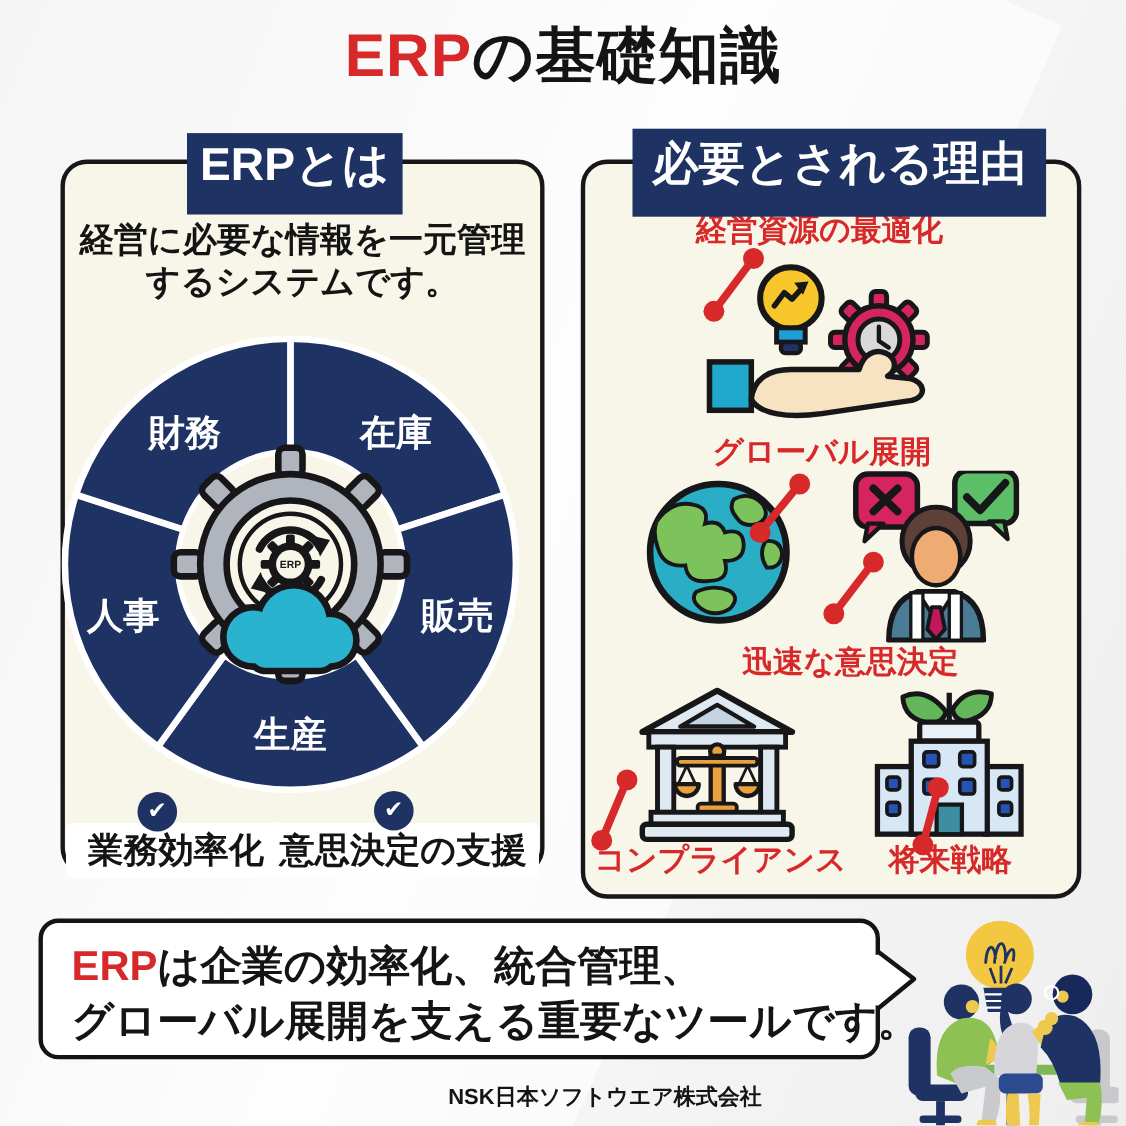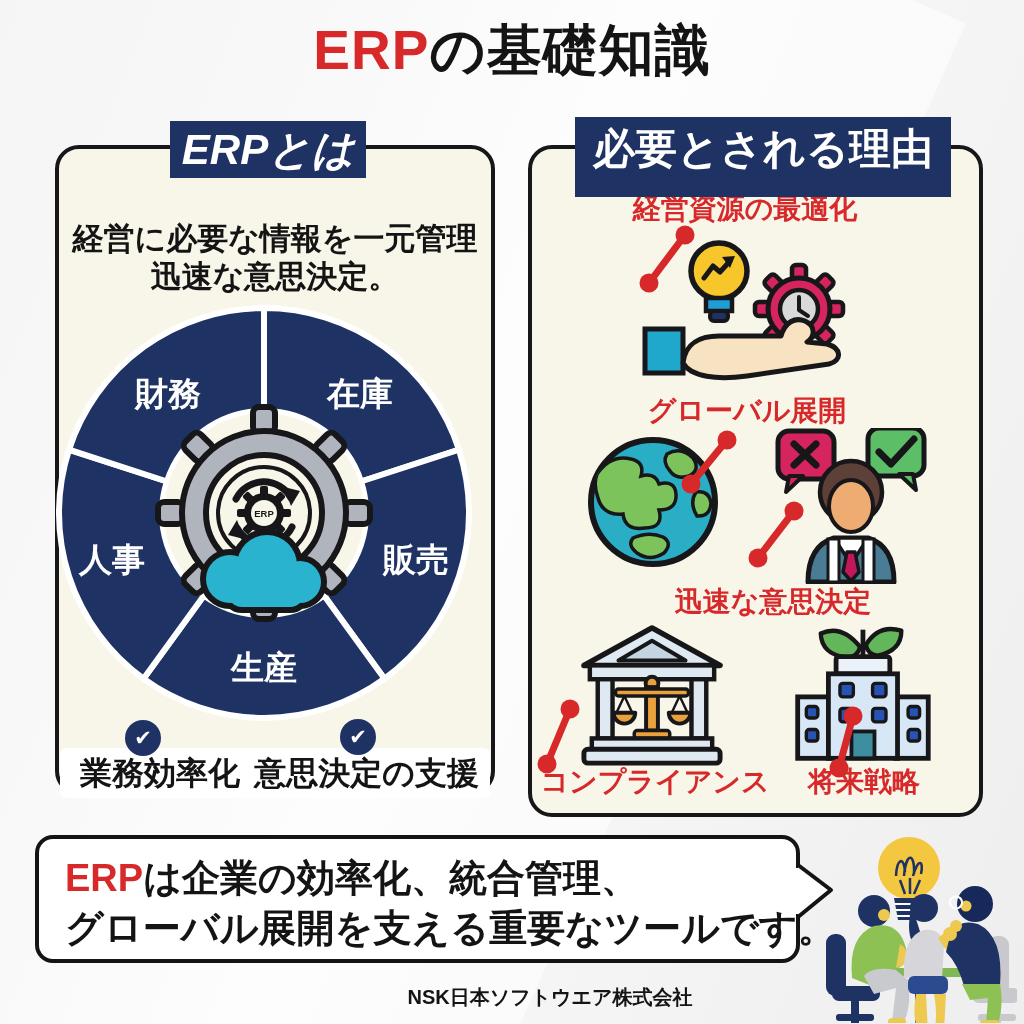--- a/index.html
+++ b/index.html
@@ -9,23 +9,23 @@
   .bg-sheen{position:absolute;width:900px;height:1400px;background:rgba(255,255,255,.55);
     transform:rotate(24deg);left:-180px;top:-220px;pointer-events:none;}
   
   .title{position:absolute;top:14px;left:0;right:0;text-align:center;font-size:55px;font-weight:900;color:#141414;letter-spacing:1px;}
   .title .accent{color:#d7282a;}
   
   .panel{position:absolute;background:#f8f5e9;border:4px solid #17171a;border-radius:24px;}
   #left-panel{left:55px;top:145px;width:440px;height:650px;}
   #right-panel{left:528px;top:145px;width:455px;height:672px;}
   .panel-header{position:absolute;background:#1e3264;color:#fff;font-weight:900;text-align:center;z-index:5;}
-  #left-header{left:170px;top:121px;width:196px;height:57px;font-size:42px;line-height:57px;font-style:italic;}
+  #left-header{left:170px;top:121px;width:196px;height:74px;font-size:42px;line-height:57px;}
   #right-header{left:575px;top:117px;width:376px;height:80px;font-size:42px;line-height:63px;}
-  .desc{position:absolute;left:55px;width:440px;text-align:center;font-size:31px;font-weight:800;color:#141414;line-height:38px;margin-top:21px;}
+  .desc{position:absolute;left:55px;width:440px;text-align:center;font-size:31px;font-weight:800;color:#141414;line-height:38px;}
   #desc1{top:199px;} #desc2{top:237px;}
   
   #donut{position:absolute;left:56px;top:305px;z-index:1;}
   .slice{fill:#1e3264;stroke:#ffffff;stroke-width:6;}
   .donut-label{fill:#ffffff;font-size:33px;font-weight:800;text-anchor:middle;}
   
   .check-circle{position:absolute;width:36px;height:36px;border-radius:50%;background:#1e3264;color:#fff;
     font-size:21px;font-weight:900;text-align:center;line-height:36px;z-index:3;}
   .benefit-box{position:absolute;background:#ffffff;border-radius:6px;text-align:center;
     font-size:32px;font-weight:900;color:#141414;height:50px;line-height:50px;z-index:2;white-space:nowrap;}
@@ -54,21 +54,21 @@
     <span class="accent">ERP</span><span>の基礎知識</span>
   </h1>
 
   <div class="panel" id="left-panel"></div>
   <div class="panel" id="right-panel"></div>
 
   <div class="panel-header" id="left-header">ERPとは</div>
   <div class="panel-header" id="right-header">必要とされる理由</div>
 
   <div class="desc" id="desc1">経営に必要な情報を一元管理</div>
-  <div class="desc" id="desc2">迅速な意思決定。</div>
+  <div class="desc" id="desc2">するシステムです。</div>
 
   <svg id="donut" width="416" height="416" viewBox="-208 -208 416 416">
     <path class="slice" d="M 0,-102 L 0,-205 A 205 205 0 0 1 195,-63.3 L 97,-31.5 A 102 102 0 0 0 0,-102 Z"></path>
     <path class="slice" d="M 97,-31.5 L 195,-63.3 A 205 205 0 0 1 120.5,165.8 L 60,82.5 A 102 102 0 0 0 97,-31.5 Z"></path>
     <path class="slice" d="M 60,82.5 L 120.5,165.8 A 205 205 0 0 1 -120.5,165.8 L -60,82.5 A 102 102 0 0 0 60,82.5 Z"></path>
     <path class="slice" d="M -60,82.5 L -120.5,165.8 A 205 205 0 0 1 -195,-63.3 L -97,-31.5 A 102 102 0 0 0 -60,82.5 Z"></path>
     <path class="slice" d="M -97,-31.5 L -195,-63.3 A 205 205 0 0 1 0,-205 L 0,-102 A 102 102 0 0 0 -97,-31.5 Z"></path>
     <circle cx="0" cy="0" r="100" fill="#f8f5e9"></circle>
     <text class="donut-label" x="-96" y="-108">財務</text>
     <text class="donut-label" x="96" y="-108">在庫</text>

